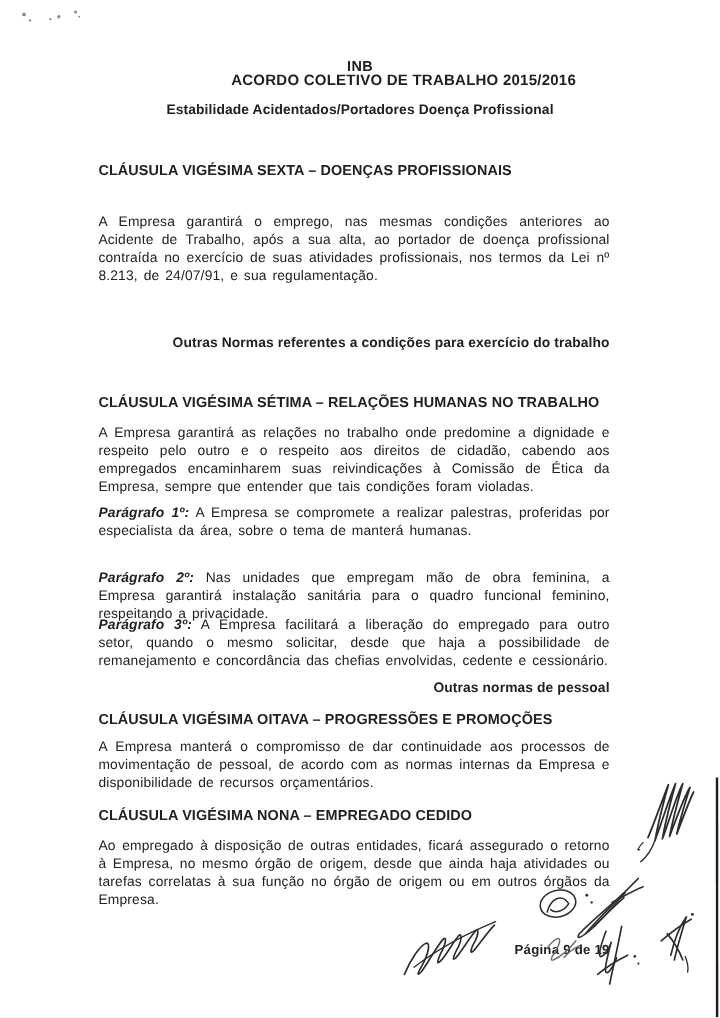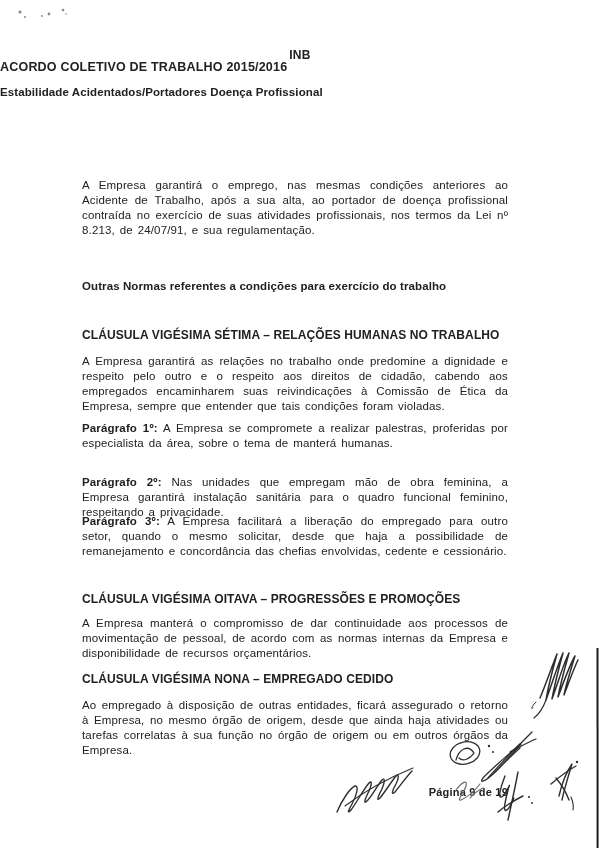--- a/index.html
+++ b/index.html
@@ -8,31 +8,31 @@
     width:600px;height:848px;
     background:#ffffff;
     font-family:"Liberation Sans", sans-serif;
     color:#212121;
     overflow:hidden;
     margin:0 auto;
   }
   .abs{position:absolute;}
   
   .hdr-org{top:48px;left:0;width:600px;text-align:center;font-size:12px;font-weight:bold;letter-spacing:.3px;}
-  .hdr-title{top:60px;left:0;width:480px;text-align:left;font-size:12.5px;font-weight:bold;letter-spacing:.2px;}
-  .hdr-subtitle{top:86px;left:0;width:600px;font-size:11.5px;font-weight:bold;letter-spacing:.1px;}
+  .hdr-title{top:60px;left:0;width:480px;text-align:right;font-size:12.5px;font-weight:bold;letter-spacing:.2px;}
+  .hdr-subtitle{top:86px;left:0;width:600px;text-align:center;font-size:11.5px;font-weight:bold;letter-spacing:.1px;}
   
   .col{left:82px;width:426px;}
   .clause-heading{font-size:12px;font-weight:bold;letter-spacing:.1px;white-space:nowrap;}
-  .center-heading{font-size:11.5px;font-weight:bold;text-align:left;letter-spacing:.1px;}
+  .center-heading{font-size:11.5px;font-weight:bold;text-align:right;letter-spacing:.1px;}
   .body-par{
     font-size:11.5px;line-height:15px;text-align:justify;
     letter-spacing:.15px;word-spacing:1.5px;
   }
-  .body-par .lead{font-weight:bold;}
+  .body-par .lead{font-weight:bold;font-style:italic;}
   .c26-head{top:135px;}
   .c26-body{top:178px;}
   .center1{top:280px;}
   .c27-head{top:328px;}
   .c27-body{top:354px;}
   .par1{top:421px;}
   .par2{top:475px;}
   .par3{top:514px;}
   .center2{top:568px;}
   .c28-head{top:592px;}
@@ -44,33 +44,35 @@
 </style>
 </head>
 <body>
 
 <div class="page">
 
   <div class="abs hdr-org">INB</div>
   <div class="abs hdr-title">ACORDO COLETIVO DE TRABALHO 2015/2016</div>
   <div class="abs hdr-subtitle">Estabilidade Acidentados/Portadores Doença Profissional</div>
 
+  <div class="abs col clause-heading c26-head">CLÁUSULA VIGÉSIMA SEXTA – DOENÇAS PROFISSIONAIS</div>
   <div class="abs col body-par c26-body">A Empresa garantirá o emprego, nas mesmas condições anteriores ao Acidente de Trabalho, após a sua alta, ao portador de doença profissional contraída no exercício de suas atividades profissionais, nos termos da Lei nº 8.213, de 24/07/91, e sua regulamentação.</div>
 
   <div class="abs col center-heading center1">Outras Normas referentes a condições para exercício do trabalho</div>
 
   <div class="abs col body-par c27-body">A Empresa garantirá as relações no trabalho onde predomine a dignidade e respeito pelo outro e o respeito aos direitos de cidadão, cabendo aos empregados encaminharem suas reivindicações à Comissão de Ética da Empresa, sempre que entender que tais condições foram violadas.</div>
   <div class="abs col clause-heading c27-head">CLÁUSULA VIGÉSIMA SÉTIMA – RELAÇÕES HUMANAS NO TRABALHO</div>
 
   <div class="abs col body-par par1"><span class="lead">Parágrafo 1º:</span> <span>A Empresa se compromete a realizar palestras, proferidas por especialista da área, sobre o tema de manterá humanas.</span></div>
 
   <div class="abs col body-par par2"><span class="lead">Parágrafo 2º:</span> <span>Nas unidades que empregam mão de obra feminina, a Empresa garantirá instalação sanitária para o quadro funcional feminino, respeitando a privacidade.</span></div>
 
   <div class="abs col body-par par3"><span class="lead">Parágrafo 3º:</span> <span>A Empresa facilitará a liberação do empregado para outro setor, quando o mesmo solicitar, desde que haja a possibilidade de remanejamento e concordância das chefias envolvidas, cedente e cessionário.</span></div>
 
+  <div class="abs col center-heading center2">Outras normas de pessoal</div>
 
   <div class="abs col clause-heading c28-head">CLÁUSULA VIGÉSIMA OITAVA – PROGRESSÕES E PROMOÇÕES</div>
   <div class="abs col clause-heading c29-head">CLÁUSULA VIGÉSIMA NONA – EMPREGADO CEDIDO</div>
 
   <div class="abs col body-par c28-body">A Empresa manterá o compromisso de dar continuidade aos processos de movimentação de pessoal, de acordo com as normas internas da Empresa e disponibilidade de recursos orçamentários.</div>
   <div class="abs col body-par c29-body">Ao empregado à disposição de outras entidades, ficará assegurado o retorno à Empresa, no mesmo órgão de origem, desde que ainda haja atividades ou tarefas correlatas à sua função no órgão de origem ou em outros órgãos da Empresa.</div>
 
   <div class="abs footer">Página 9 de 19</div>
 
   <svg class="abs overlay" width="600" height="848" viewBox="0 0 600 848" xmlns="http://www.w3.org/2000/svg">

